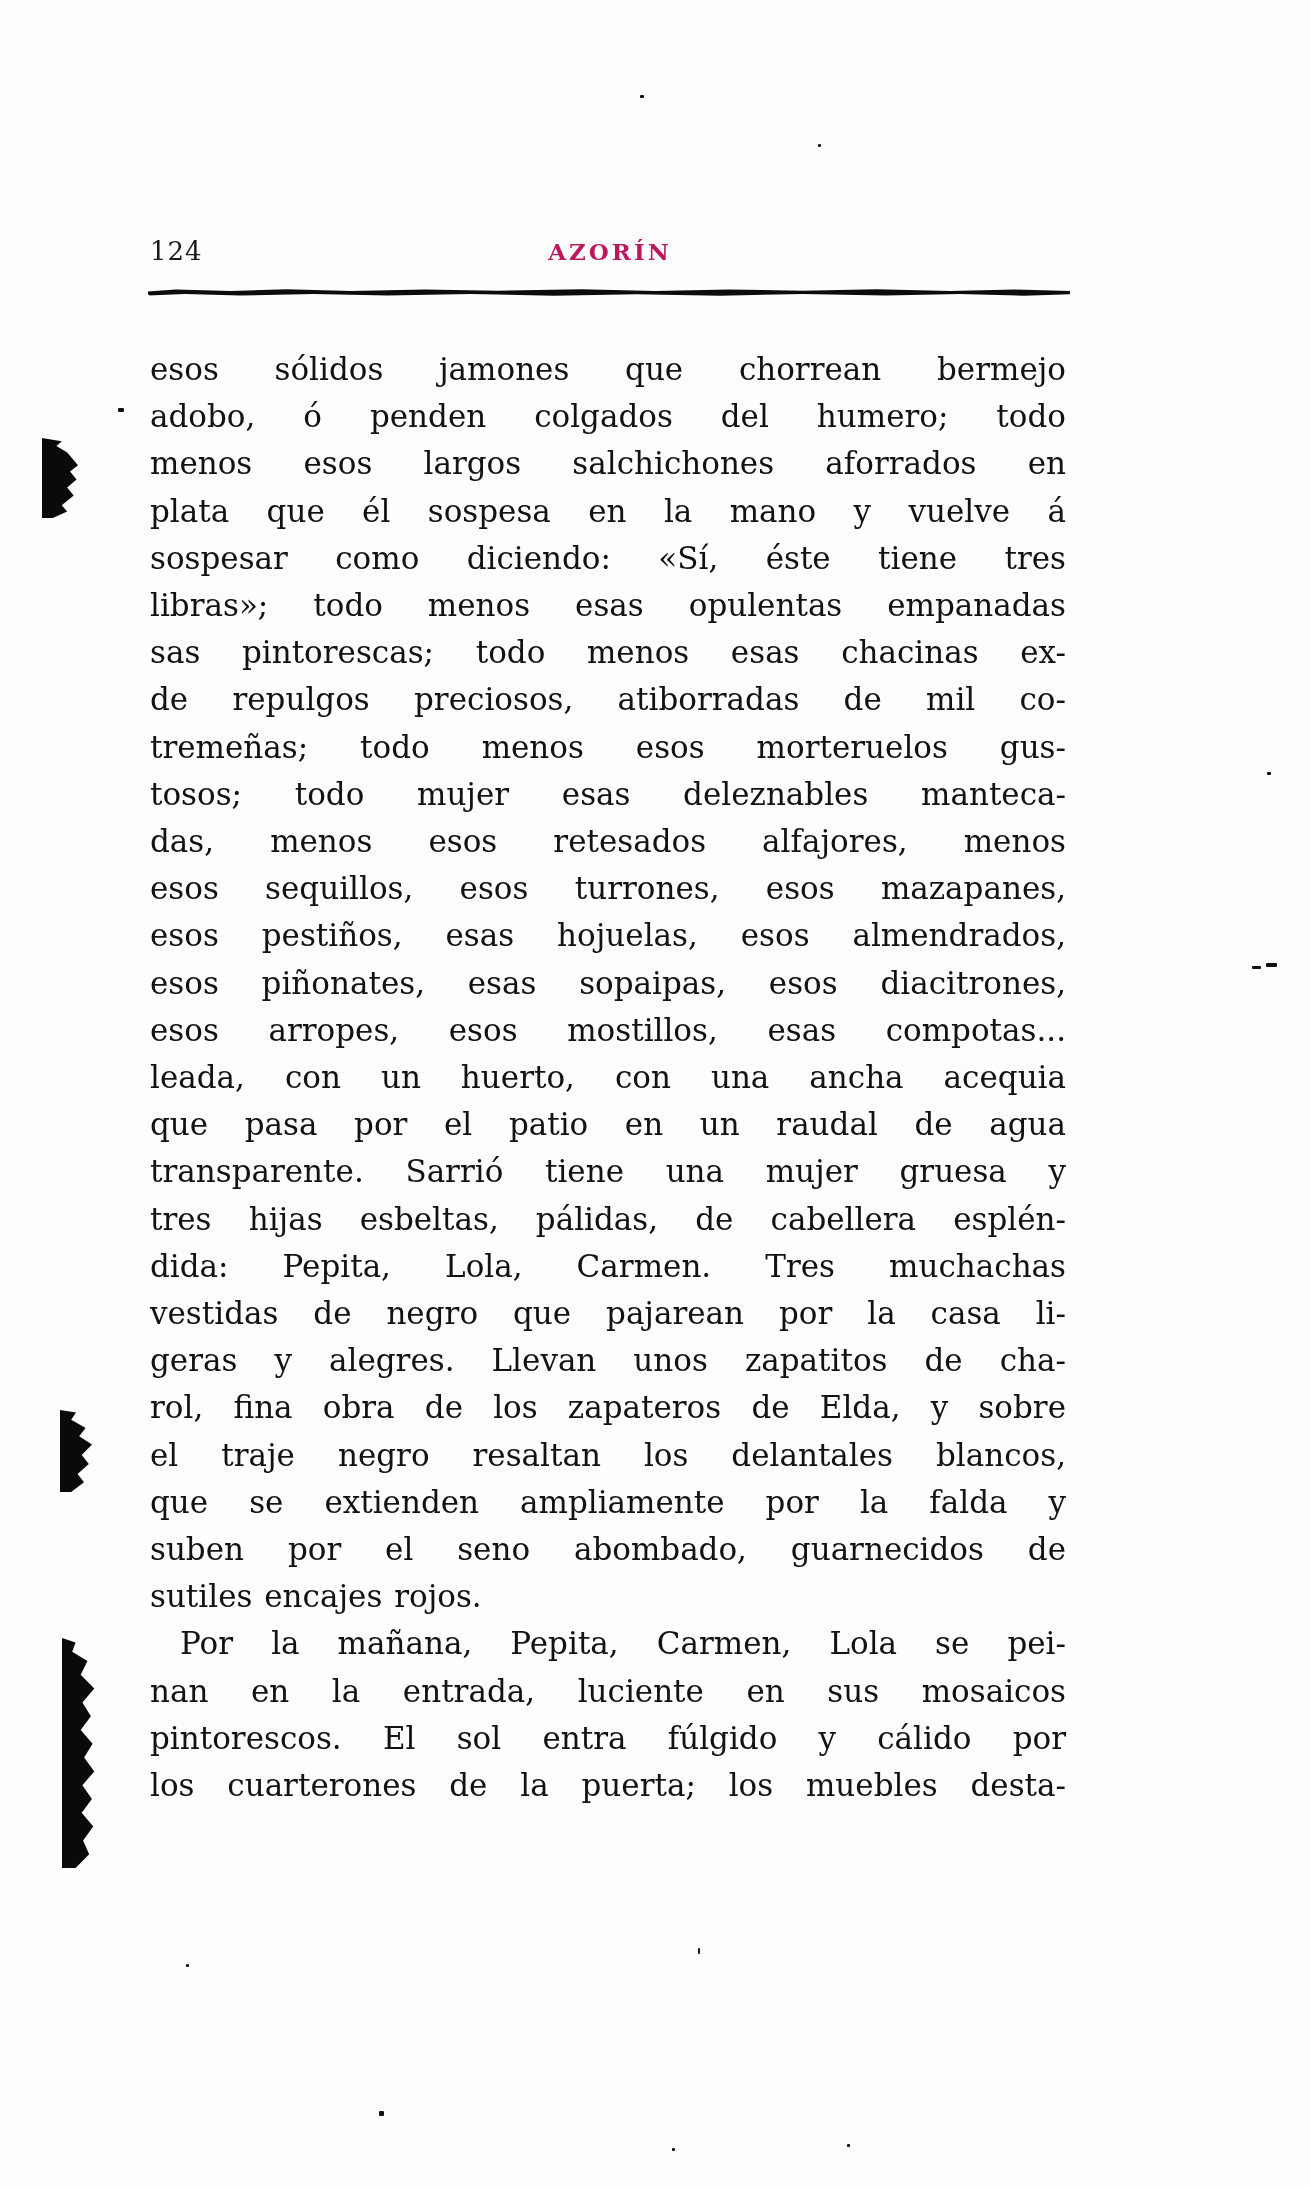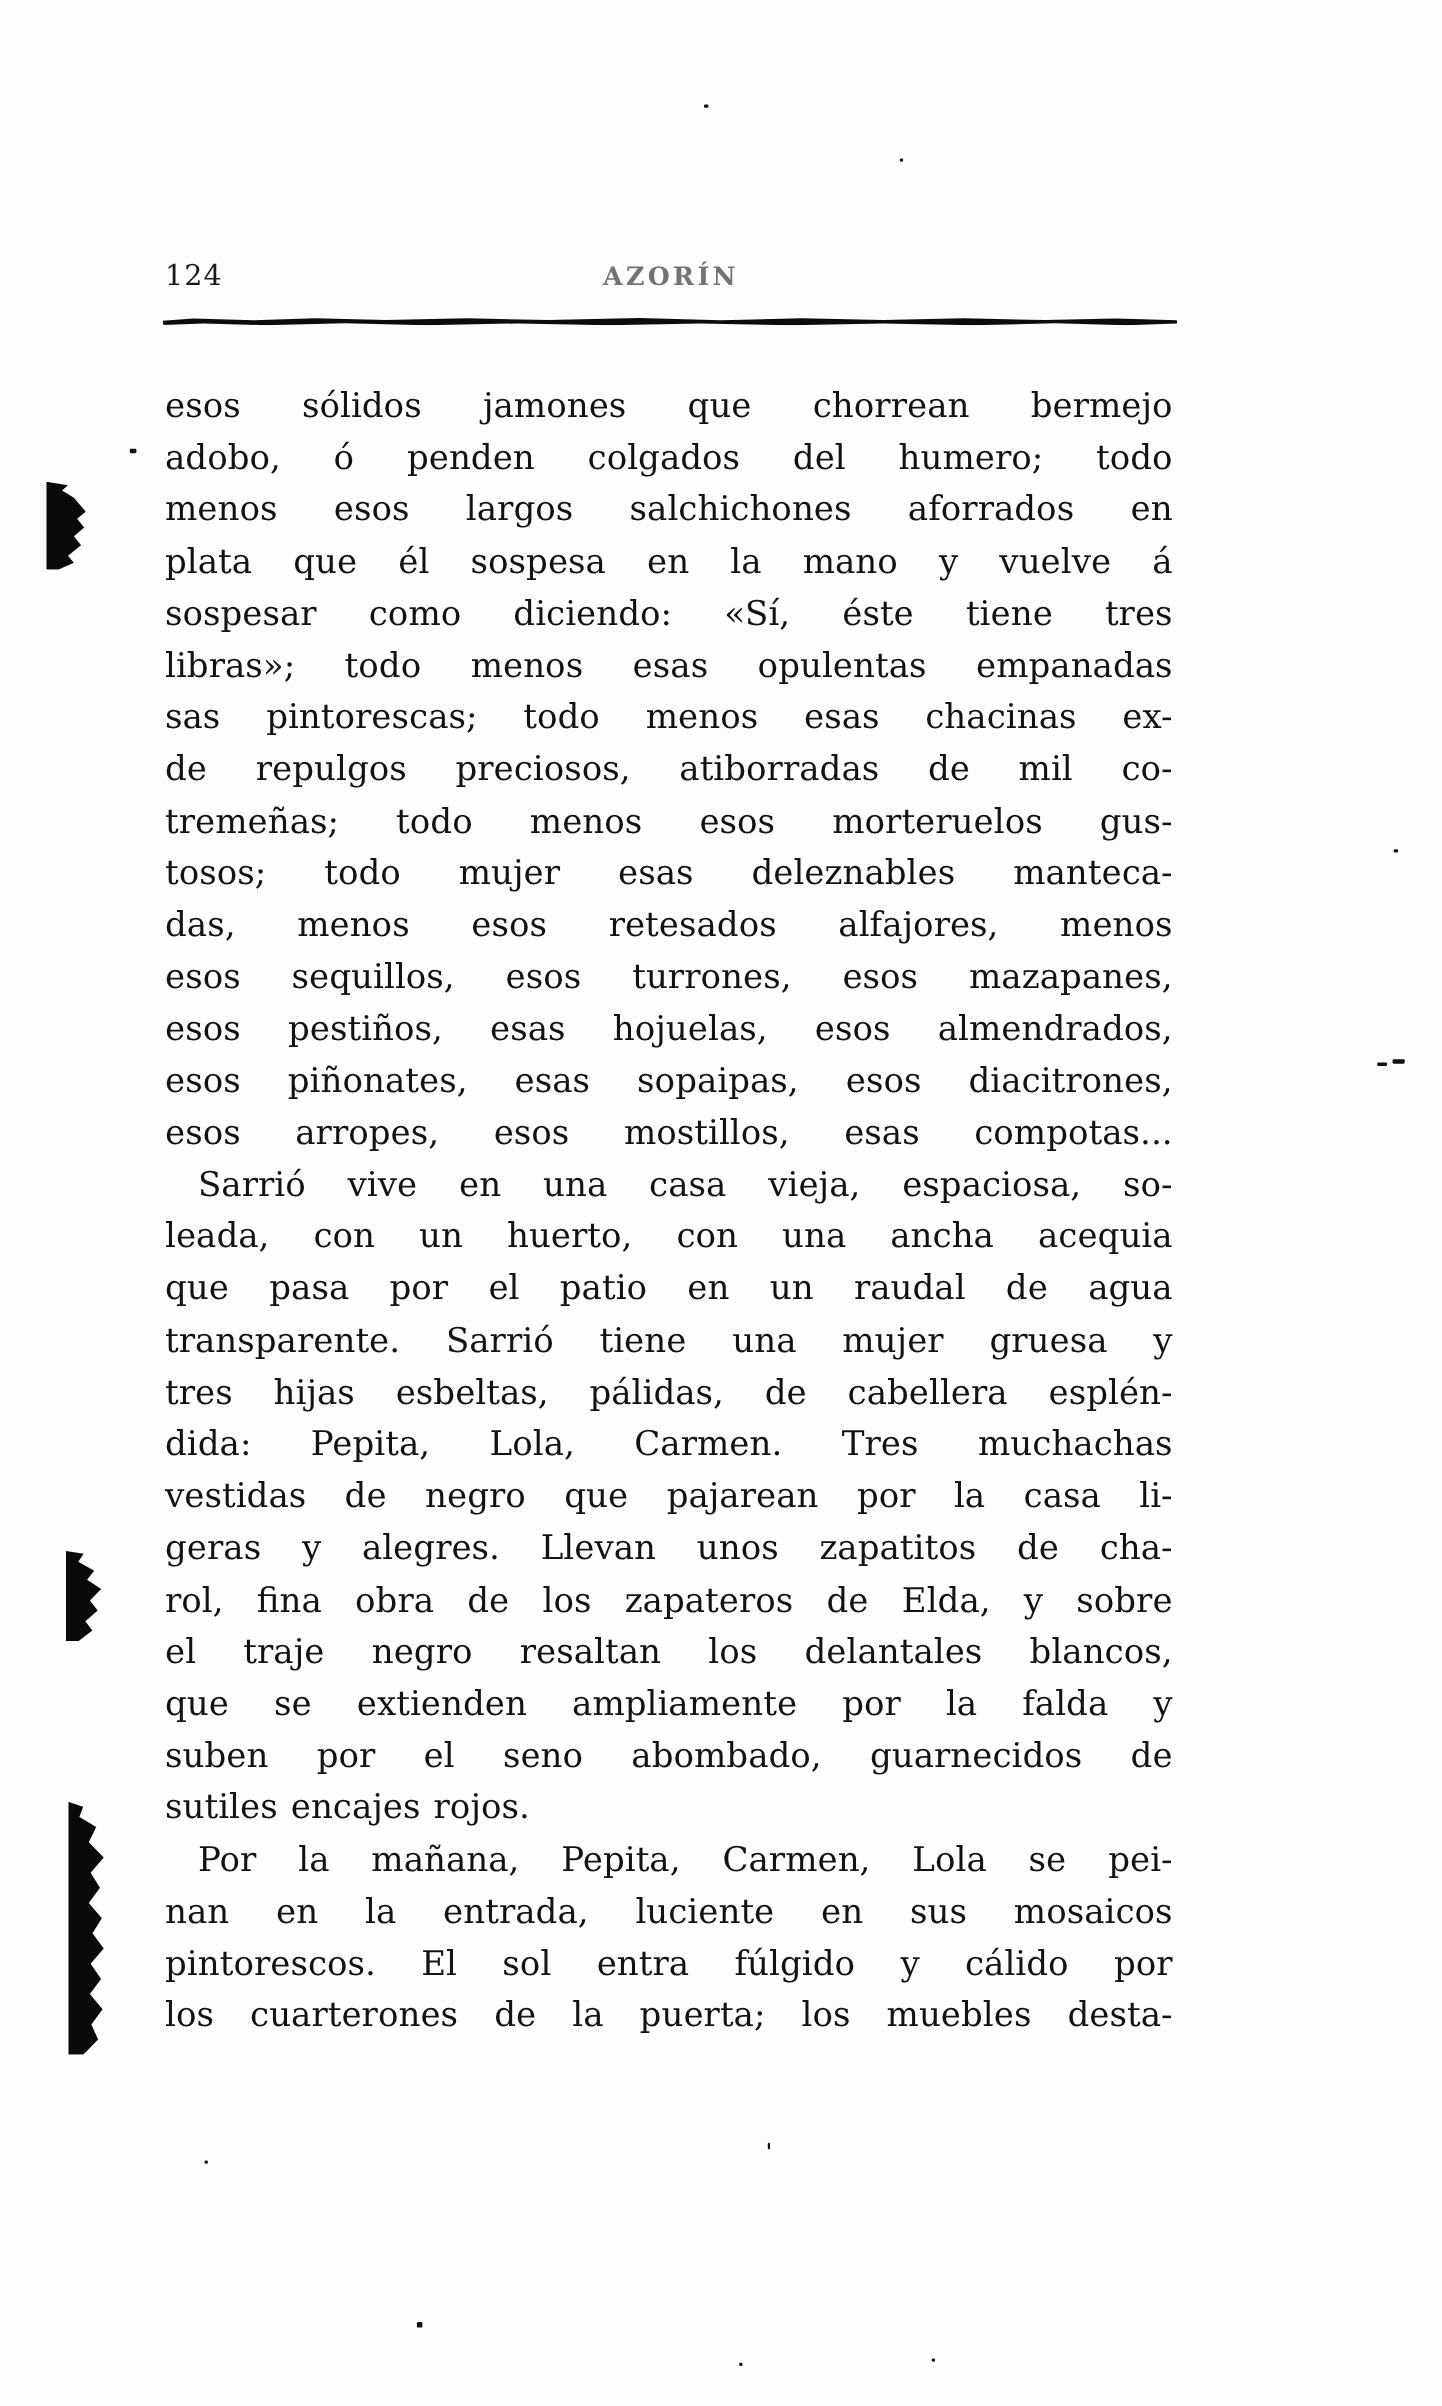--- a/index.html
+++ b/index.html
@@ -19,21 +19,21 @@
     left: 150px; top: 234px; width: 916px; height: 34px;
   }
   .pagenum {
     position: absolute; left: 0; top: 2px;
     font-size: 26px; letter-spacing: 1px; color: #1a1a1a;
   }
   .running {
     position: absolute; left: 4px; right: 0; top: 4px;
     text-align: center;
     font-size: 23px; font-weight: bold;
-    letter-spacing: 3px; color: #737373;
+    letter-spacing: 3px; color: #be185d;
   }
   .rule {
     position: absolute;
     left: 148px; top: 289px; width: 922px; height: 7px;
     background: #0c0c0c;
     border-radius: 3px;
     clip-path: polygon(0 36%, 3% 8%, 9% 30%, 15% 4%, 22% 28%, 30% 6%, 38% 26%, 47% 2%, 55% 30%, 63% 6%, 71% 26%, 79% 4%, 87% 28%, 94% 8%, 100% 30%, 100% 74%, 95% 96%, 88% 70%, 80% 94%, 71% 72%, 62% 96%, 53% 74%, 44% 96%, 35% 72%, 26% 94%, 18% 70%, 10% 94%, 4% 72%, 0 92%);
   }
 
   
@@ -96,21 +96,20 @@
       <div class="line">libras»; todo menos esas opulentas empanadas</div>
       <div class="line">sas pintorescas; todo menos esas chacinas ex-</div>
       <div class="line">de repulgos preciosos, atiborradas de mil co-</div>
       <div class="line">tremeñas; todo menos esos morteruelos gus-</div>
       <div class="line">tosos; todo mujer esas deleznables manteca-</div>
       <div class="line">das, menos esos retesados alfajores, menos</div>
       <div class="line">esos sequillos, esos turrones, esos mazapanes,</div>
       <div class="line">esos pestiños, esas hojuelas, esos almendrados,</div>
       <div class="line">esos piñonates, esas sopaipas, esos diacitrones,</div>
       <div class="line">esos arropes, esos mostillos, esas compotas...</div>
-      <div class="line indent">Sarrió vive en una casa vieja, espaciosa, so-</div>
       <div class="line">leada, con un huerto, con una ancha acequia</div>
       <div class="line">que pasa por el patio en un raudal de agua</div>
       <div class="line">transparente. Sarrió tiene una mujer gruesa y</div>
       <div class="line">tres hijas esbeltas, pálidas, de cabellera esplén-</div>
       <div class="line">dida: Pepita, Lola, Carmen. Tres muchachas</div>
       <div class="line">vestidas de negro que pajarean por la casa li-</div>
       <div class="line">geras y alegres. Llevan unos zapatitos de cha-</div>
       <div class="line">rol, fina obra de los zapateros de Elda, y sobre</div>
       <div class="line">el traje negro resaltan los delantales blancos,</div>
       <div class="line">que se extienden ampliamente por la falda y</div>

